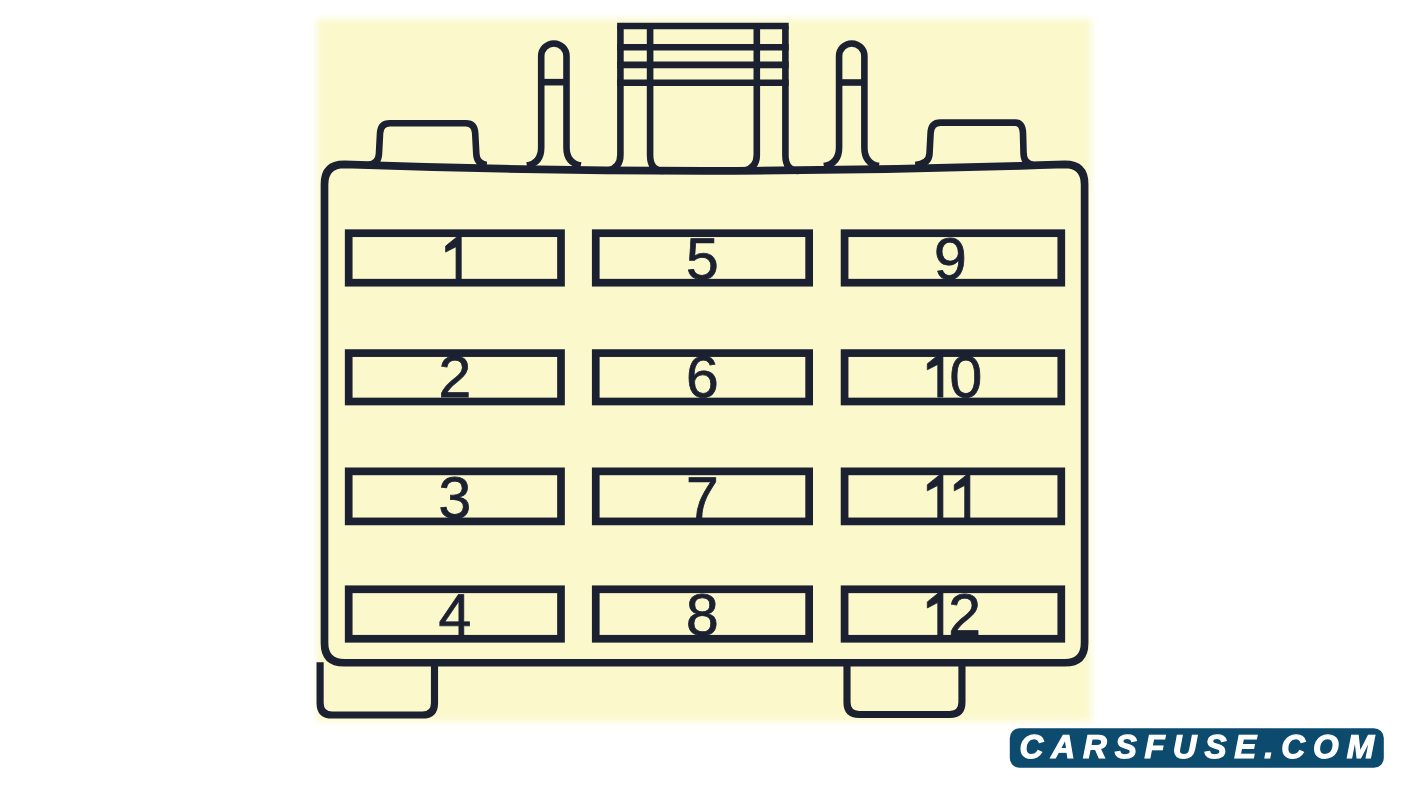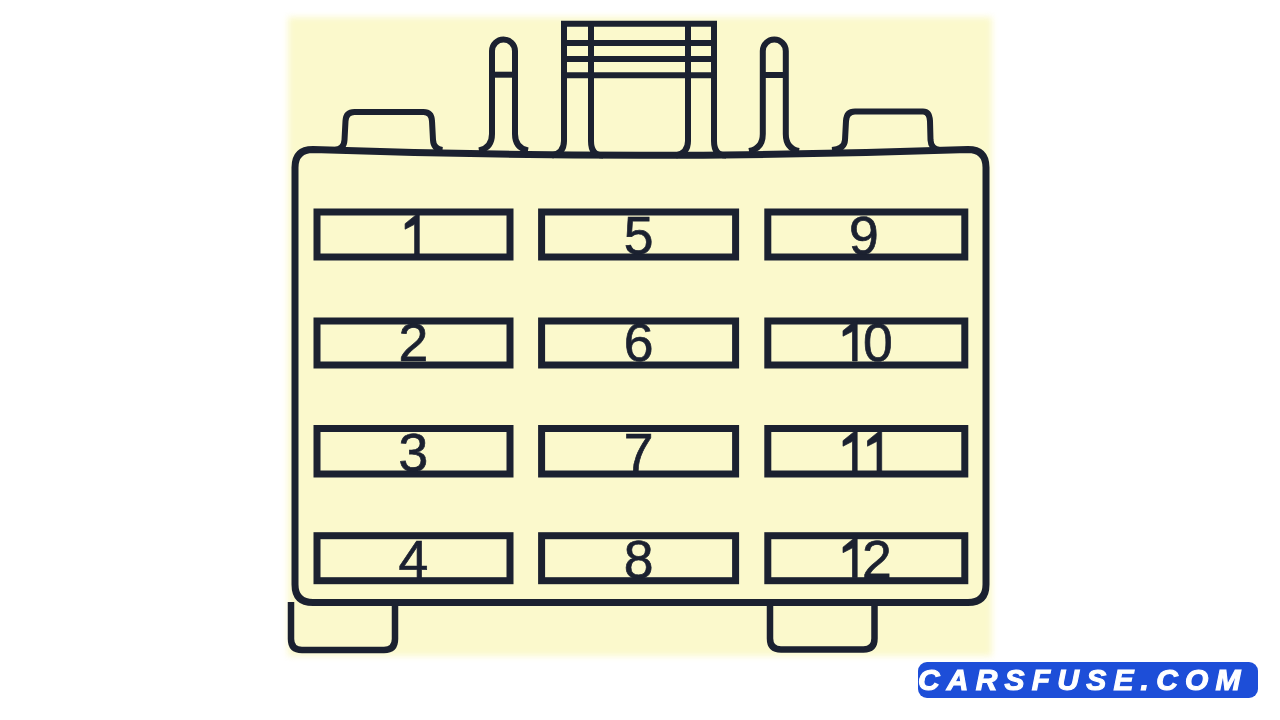--- a/index.html
+++ b/index.html
@@ -2,21 +2,21 @@
 <html><head>
 <meta charset="utf-8">
 <style>
   html,body{margin:0;padding:0;}
   body{width:1280px;height:720px;background:#ffffff;position:relative;overflow:hidden;
        font-family:"Liberation Sans", sans-serif;}
   #yellow{position:absolute;left:288px;top:17px;width:704px;height:639px;
           background:#fbf9cc;filter:blur(3px);}
   #art{position:absolute;left:0;top:0;filter:blur(0.6px);}
   #logo{position:absolute;left:918px;top:662px;width:340px;height:36px;
-        background:#1d4ed8;border-radius:9px;display:flex;align-items:center;justify-content:flex-start;}
+        background:#0c4a6e;border-radius:9px;display:flex;align-items:center;justify-content:center;}
   #logo span{color:#ffffff;font-weight:bold;font-style:italic;font-size:30px;
              letter-spacing:7.2px;margin-right:-7.2px;-webkit-text-stroke:1.1px #ffffff;white-space:nowrap;}
 </style>
 </head>
 <body>
 <div id="yellow"></div>
 <svg id="art" width="1280" height="720" viewBox="0 0 1280 720">
 
   <path d="M313,149.5 Q640,161 968,149.5 Q986,149.5 986,167.5 L986,584.5 Q986,602.5 968,602.5
            L313,602.5 Q295,602.5 295,584.5 L295,167.5 Q295,149.5 313,149.5 Z" fill="none" stroke="#1b2130" stroke-width="7"></path>

